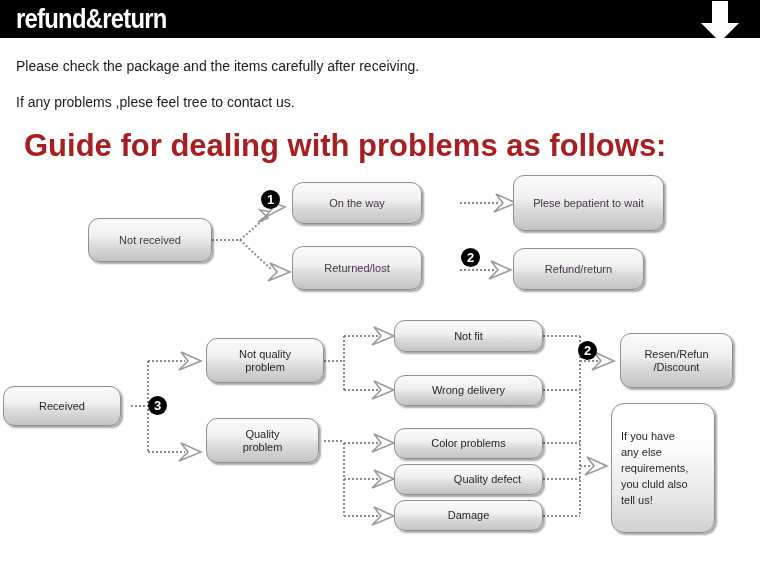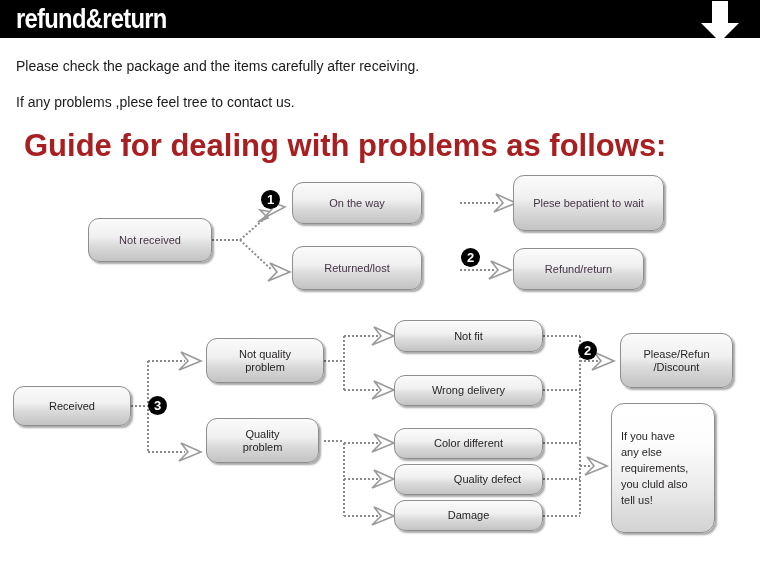--- a/index.html
+++ b/index.html
@@ -204,48 +204,48 @@
   <div class="fbox purple" style="left:513px; top:175px; width:151px; height:56px; flex-direction:row;">
     <span>Plese be</span>
     <span>patient to wait</span>
   </div>
 
   <div class="fbox purple" style="left:513px; top:248px; width:131px; height:42px;">Refund/return</div>
 
   <div class="step" style="left:261px; top:190px;">1</div>
   <div class="step" style="left:461px; top:248px;">2</div>
 
-  <div class="fbox" style="left:13px; top:386px; width:118px; height:40px;">Received</div>
+  <div class="fbox" style="left:3px; top:386px; width:118px; height:40px;">Received</div>
 
   <div class="step" style="left:148px; top:396px;">3</div>
 
   <div class="fbox" style="left:206px; top:338px; width:118px; height:45px; flex-direction:column;">
     <span>Not quality</span>
     <span>problem</span>
   </div>
 
   <div class="fbox" style="left:206px; top:418px; width:113px; height:45px; flex-direction:column;">
     <span>Quality</span>
     <span>problem</span>
   </div>
 
   <div class="fbox" style="left:394px; top:320px; width:149px; height:32px;">Not fit</div>
 
   <div class="fbox" style="left:394px; top:375px; width:149px; height:31px;">Wrong delivery</div>
 
-  <div class="fbox" style="left:394px; top:428px; width:149px; height:31px;">Color different</div>
+  <div class="fbox" style="left:394px; top:428px; width:149px; height:31px;">Color problems</div>
 
   <div class="fbox" style="left:394px; top:464px; width:149px; height:31px;padding-left:44px;">Quality defect</div>
 
   <div class="fbox" style="left:394px; top:500px; width:149px; height:31px;">Damage</div>
 
   <div class="step" style="left:578px; top:341px;">2</div>
 
   <div class="fbox" style="left:620px; top:333px; width:113px; height:55px; flex-direction:column;">
-    <span>Please/Refun</span>
+    <span>Resen/Refun</span>
     <span>/Discount</span>
   </div>
 
   <div class="fbox note" style="left:611px; top:403px; width:104px; height:130px; flex-direction:column; align-items:flex-start; justify-content:center;">
     <span>If you have</span>
     <span>any else</span>
     <span>requirements,</span>
     <span>you cluld also</span>
     <span>tell us!</span>
   </div>

